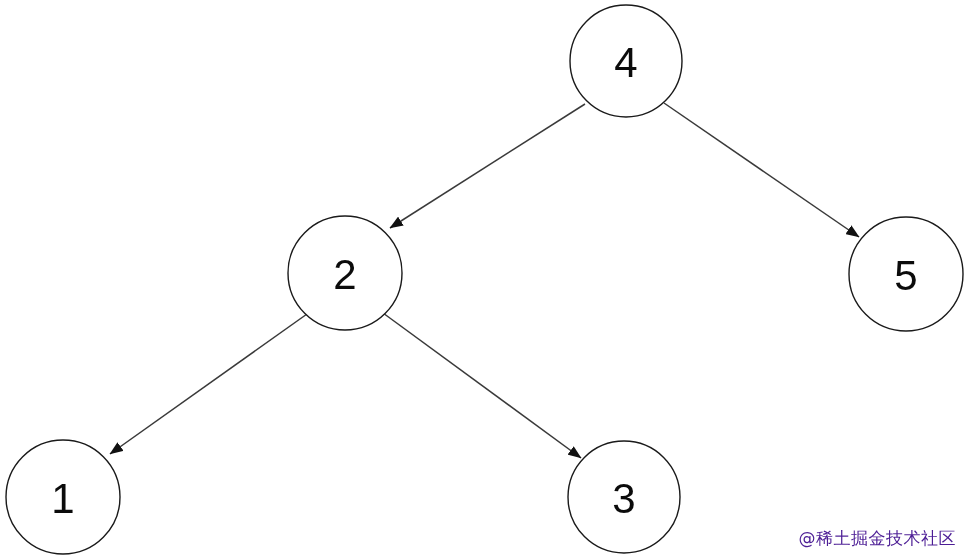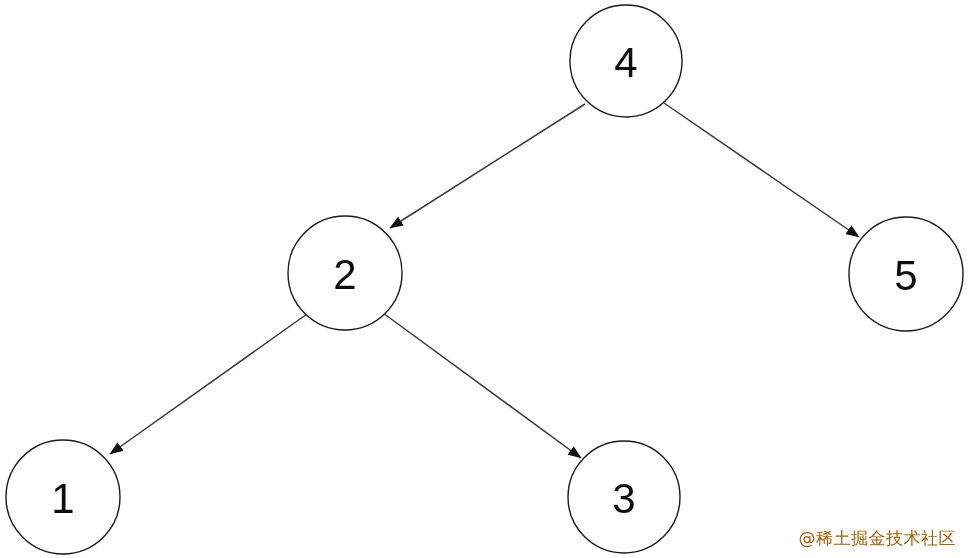--- a/index.html
+++ b/index.html
@@ -47,21 +47,21 @@
     stroke-width: 1.5;
     fill: none;
   }
   .watermark-text {
     position: absolute;
     right: 12px;
     bottom: 8px;
     font-family: "DejaVu Sans", sans-serif;
     font-size: 17px;
     letter-spacing: 0.5px;
-    color: #a16207;
+    color: #4c1d95;
     white-space: nowrap;
     user-select: none;
   }
 </style>
 </head>
 <body>
 
 <div id="canvas">
 
   <svg id="tree-svg" viewBox="0 0 968 558">

